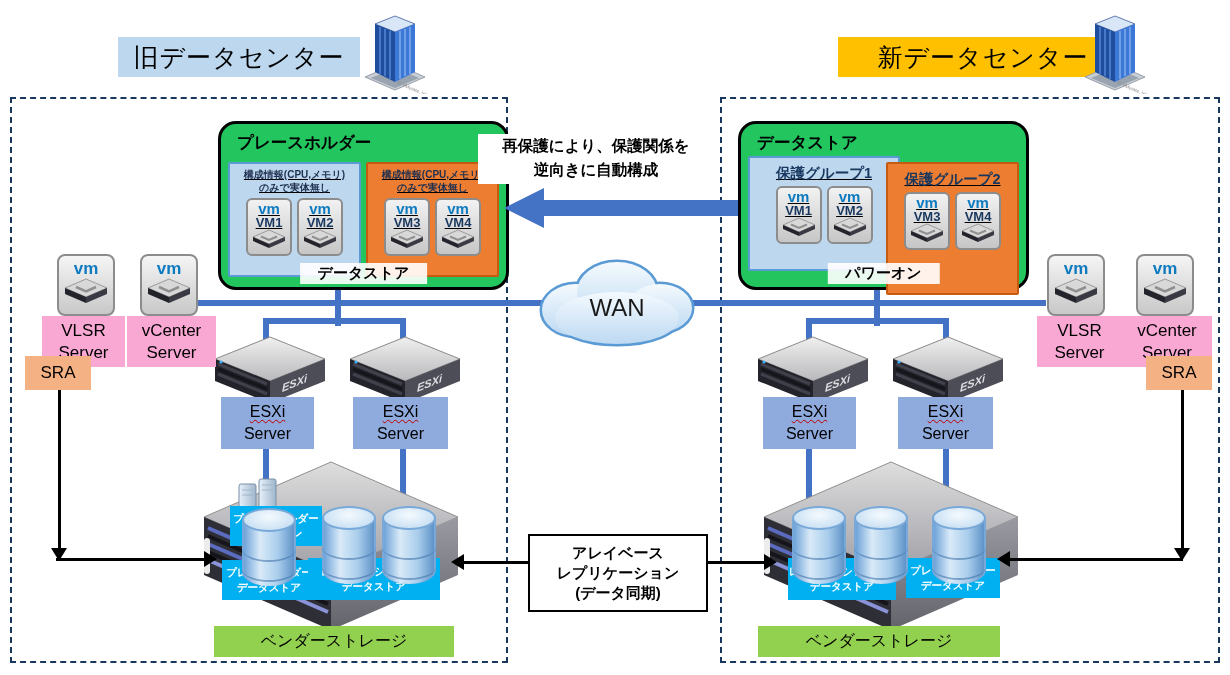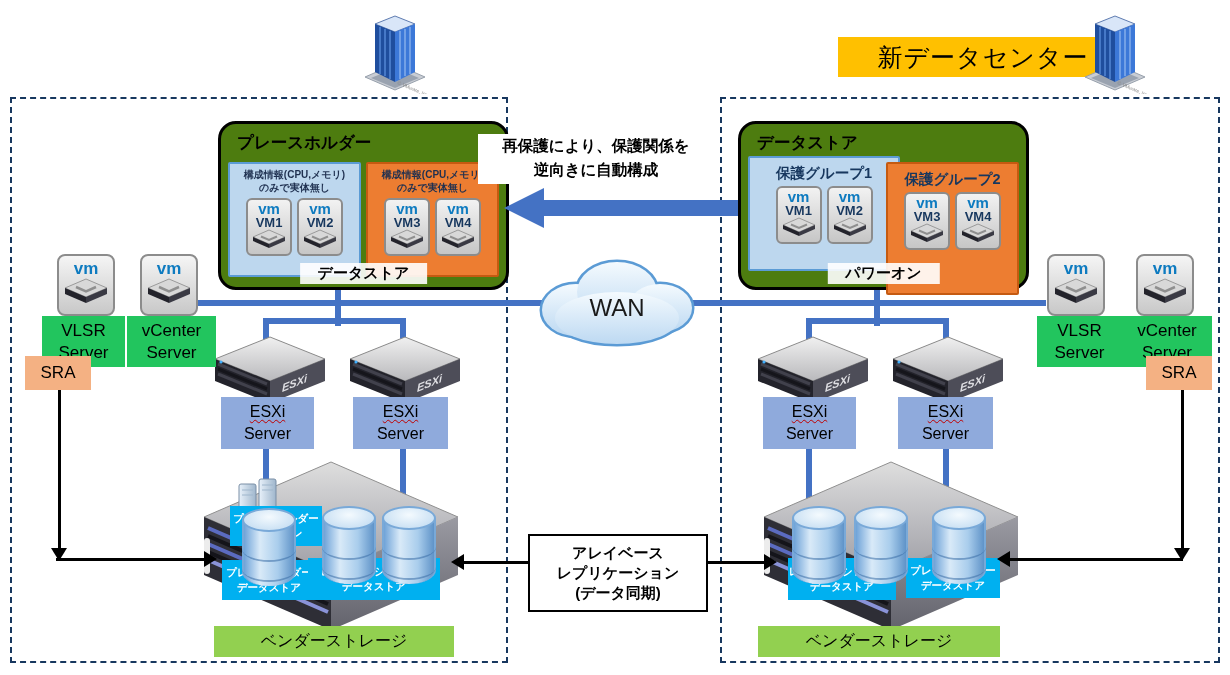--- a/index.html
+++ b/index.html
@@ -8,39 +8,39 @@
   .abs{position:absolute;}
   .pre{white-space:pre-line;}
   .dashed{border:2px dashed #17375E;}
   .dc-title{display:flex;align-items:center;justify-content:center;font-size:25px;letter-spacing:1px;}
   .blue-line{background:#4472C4;}
   .black-line{background:#000;}
   .ah{position:absolute;width:0;height:0;}
   .ah-down{border-left:8px solid transparent;border-right:8px solid transparent;border-top:13px solid #000;}
   .ah-right{border-top:8px solid transparent;border-bottom:8px solid transparent;border-left:13px solid #000;}
   .ah-left{border-top:8px solid transparent;border-bottom:8px solid transparent;border-right:13px solid #000;}
-  .planbox{background:#4d7c0f;border:3px solid #000;border-radius:18px;}
+  .planbox{background:#22c55e;border:3px solid #000;border-radius:18px;}
   .plan-title{position:absolute;top:8px;left:16px;font-weight:bold;font-size:16.5px;}
-  .group{position:absolute;border-radius:2px;box-sizing:border-box;}
+  .group{position:absolute;border-radius:2px;box-sizing:border-box;text-decoration:underline;}
   .g-blue{background:#BDD7EE;border:2px solid #5B9BD5;}
   .g-orange{background:#ED7D31;border:2px solid #C55A11;}
   .g-cap{font-weight:bold;color:#1F3050;text-align:center;}
   .cap-small{font-size:10px;line-height:13px;margin-top:4px;}
   .cap-big{font-size:14.5px;line-height:18px;margin-top:6px;color:#17375E;}
   .tile-row{display:flex;justify-content:center;gap:5px;margin-top:4px;}
   .vm-tile{width:46px;height:58px;background:linear-gradient(180deg,#F2F2F2,#C6C6C6);border:2px solid #8C8C8C;
            border-radius:6px;box-sizing:border-box;display:flex;flex-direction:column;align-items:center;}
   .vm-logo{color:#0E7BC0;font-weight:bold;font-size:15px;line-height:14px;margin-top:2px;}
   .vm-name{color:#17375E;font-weight:bold;font-size:13px;line-height:13px;}
   .power{position:absolute;bottom:3px;left:50%;transform:translateX(-50%);background:rgba(255,255,255,.9);
          padding:1px 18px;font-weight:bold;font-size:15px;white-space:nowrap;}
   .mgmt-icon{background:linear-gradient(180deg,#F5F5F5,#C8C8C8);border:2px solid #8C8C8C;border-radius:8px;
              box-sizing:border-box;display:flex;flex-direction:column;align-items:center;}
   .mgmt-icon .vm-logo{font-size:17px;line-height:18px;margin-top:4px;}
-  .green-label{background:#22c55e;display:flex;align-items:center;justify-content:center;text-align:center;
+  .green-label{background:#f9a8d4;display:flex;align-items:center;justify-content:center;text-align:center;
                font-size:17px;line-height:22px;}
   .sra{background:#F4B183;display:flex;align-items:center;justify-content:center;font-size:17px;}
   .esxi-label{background:#8FAADC;display:flex;flex-direction:column;align-items:center;justify-content:center;
               font-size:16px;line-height:22px;}
   .wavy{text-decoration-line:underline;text-decoration-style:wavy;text-decoration-color:#C00000;
         text-decoration-thickness:1px;text-underline-offset:2px;}
   .cyan-label{background:#00B0F0;color:#fff;font-weight:bold;font-size:10.5px;line-height:15px;text-align:center;
               display:flex;align-items:center;justify-content:center;}
   .vendor{background:#92D050;display:flex;align-items:center;justify-content:center;font-size:16px;}
   .note{background:#fff;font-weight:bold;font-size:15.5px;line-height:24px;text-align:center;}
@@ -83,20 +83,21 @@
         <stop offset="1" stop-color="#9FB6CC"></stop>
     </linearGradient>
   </defs>
 </svg>
 
 <div class="canvas">
 
   <div class="abs dashed" style="left:10px;top:97px;width:494px;height:562px;"></div>
   <div class="abs dashed" style="left:720px;top:97px;width:496px;height:562px;"></div>
 
+  <div class="abs dc-title" style="left:118px;top:37px;width:242px;height:40px;background:#BDD7EE;">旧データセンター</div>
   <div class="abs dc-title" style="left:838px;top:37px;width:290px;height:40px;background:#FFC000;">新データセンター</div>
 
   <svg class="abs" style="left:363px;top:8px;" width="64" height="86" viewBox="0 0 64 86">
     <polygon points="32,56 62,69 32,82 2,69" fill="#C9CDD4" stroke="#97A0AC"></polygon>
     <polygon points="32,60 56,70 32,80 8,70" fill="#9AA3B0"></polygon>
     <polygon points="12,16 32,8 52,16 32,24" fill="#D9E6F8" stroke="#5E7BB0"></polygon>
     <polygon points="12,16 32,24 32,74 12,64" fill="#1F4E9E"></polygon>
     <polygon points="52,16 32,24 32,74 52,64" fill="#3C78D8"></polygon>
     <line x1="17" y1="19" x2="17" y2="66" stroke="#6FA3F0"></line>
       <line x1="22" y1="21" x2="22" y2="68" stroke="#6FA3F0"></line>

